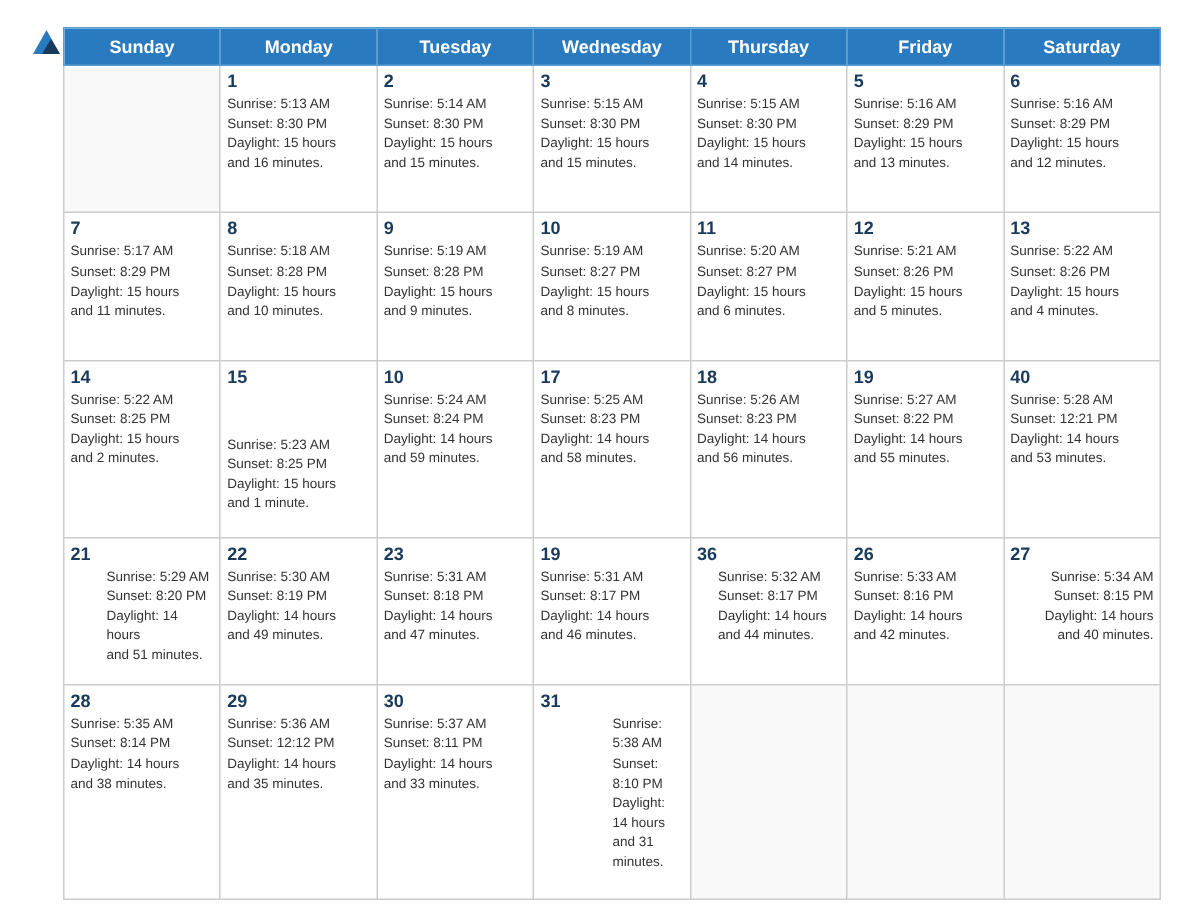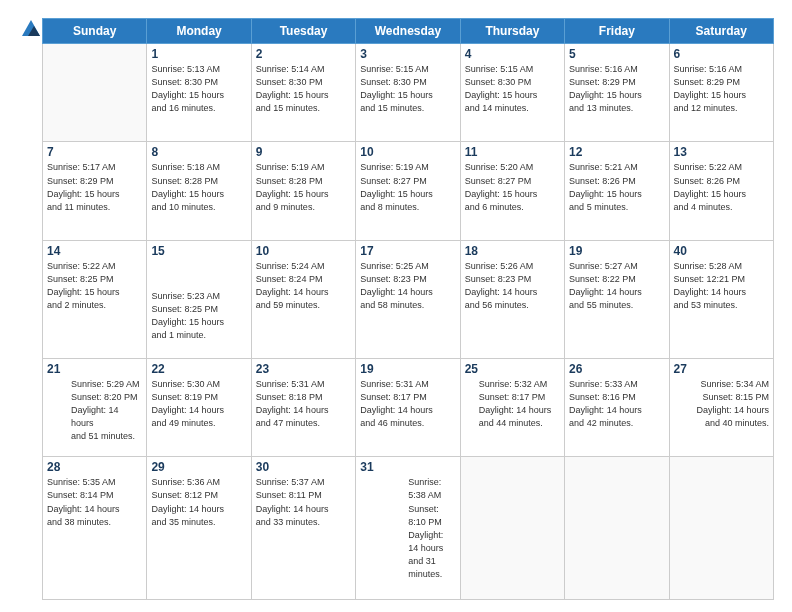--- a/index.html
+++ b/index.html
@@ -299,21 +299,21 @@
 and 47 minutes.</div>
           </td>
           <td>
             <span class="day-number">19</span>
             <div class="day-info" style="white-space: pre-line;">Sunrise: 5:31 AM
 Sunset: 8:17 PM
 Daylight: 14 hours
 and 46 minutes.</div>
           </td>
           <td>
-            <span class="day-number">25</span>
+            <span class="day-number">36</span>
             <div class="day-info" style="white-space: pre-line; margin-left: 14px;">Sunrise: 5:32 AM
 Sunset: 8:17 PM
 Daylight: 14 hours
 and 44 minutes.</div>
           </td>
           <td>
             <span class="day-number">26</span>
             <div class="day-info" style="white-space: pre-line;">Sunrise: 5:33 AM
 Sunset: 8:16 PM
 Daylight: 14 hours
@@ -331,21 +331,21 @@
           <td>
             <span class="day-number">28</span>
             <div class="day-info" style="white-space: pre-line;">Sunrise: 5:35 AM
 Sunset: 8:14 PM
 Daylight: 14 hours
 and 38 minutes.</div>
           </td>
           <td>
             <span class="day-number">29</span>
             <div class="day-info" style="white-space: pre-line;">Sunrise: 5:36 AM
-Sunset: 8:12 PM
+Sunset: 12:12 PM
 Daylight: 14 hours
 and 35 minutes.</div>
           </td>
           <td>
             <span class="day-number">30</span>
             <div class="day-info" style="white-space: pre-line;">Sunrise: 5:37 AM
 Sunset: 8:11 PM
 Daylight: 14 hours
 and 33 minutes.</div>
           </td>

